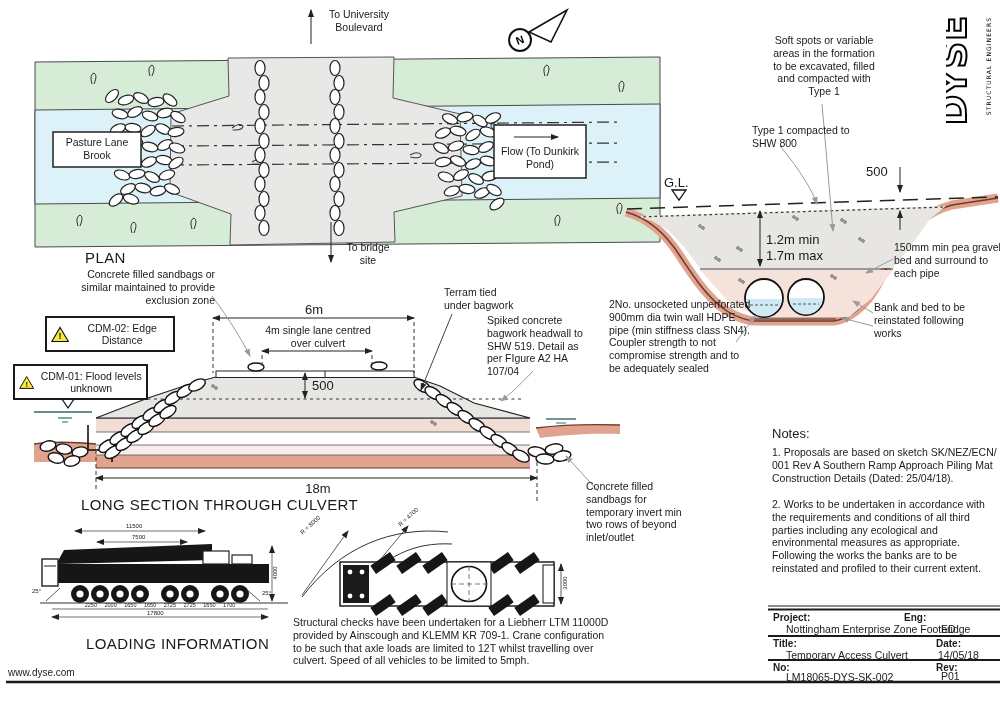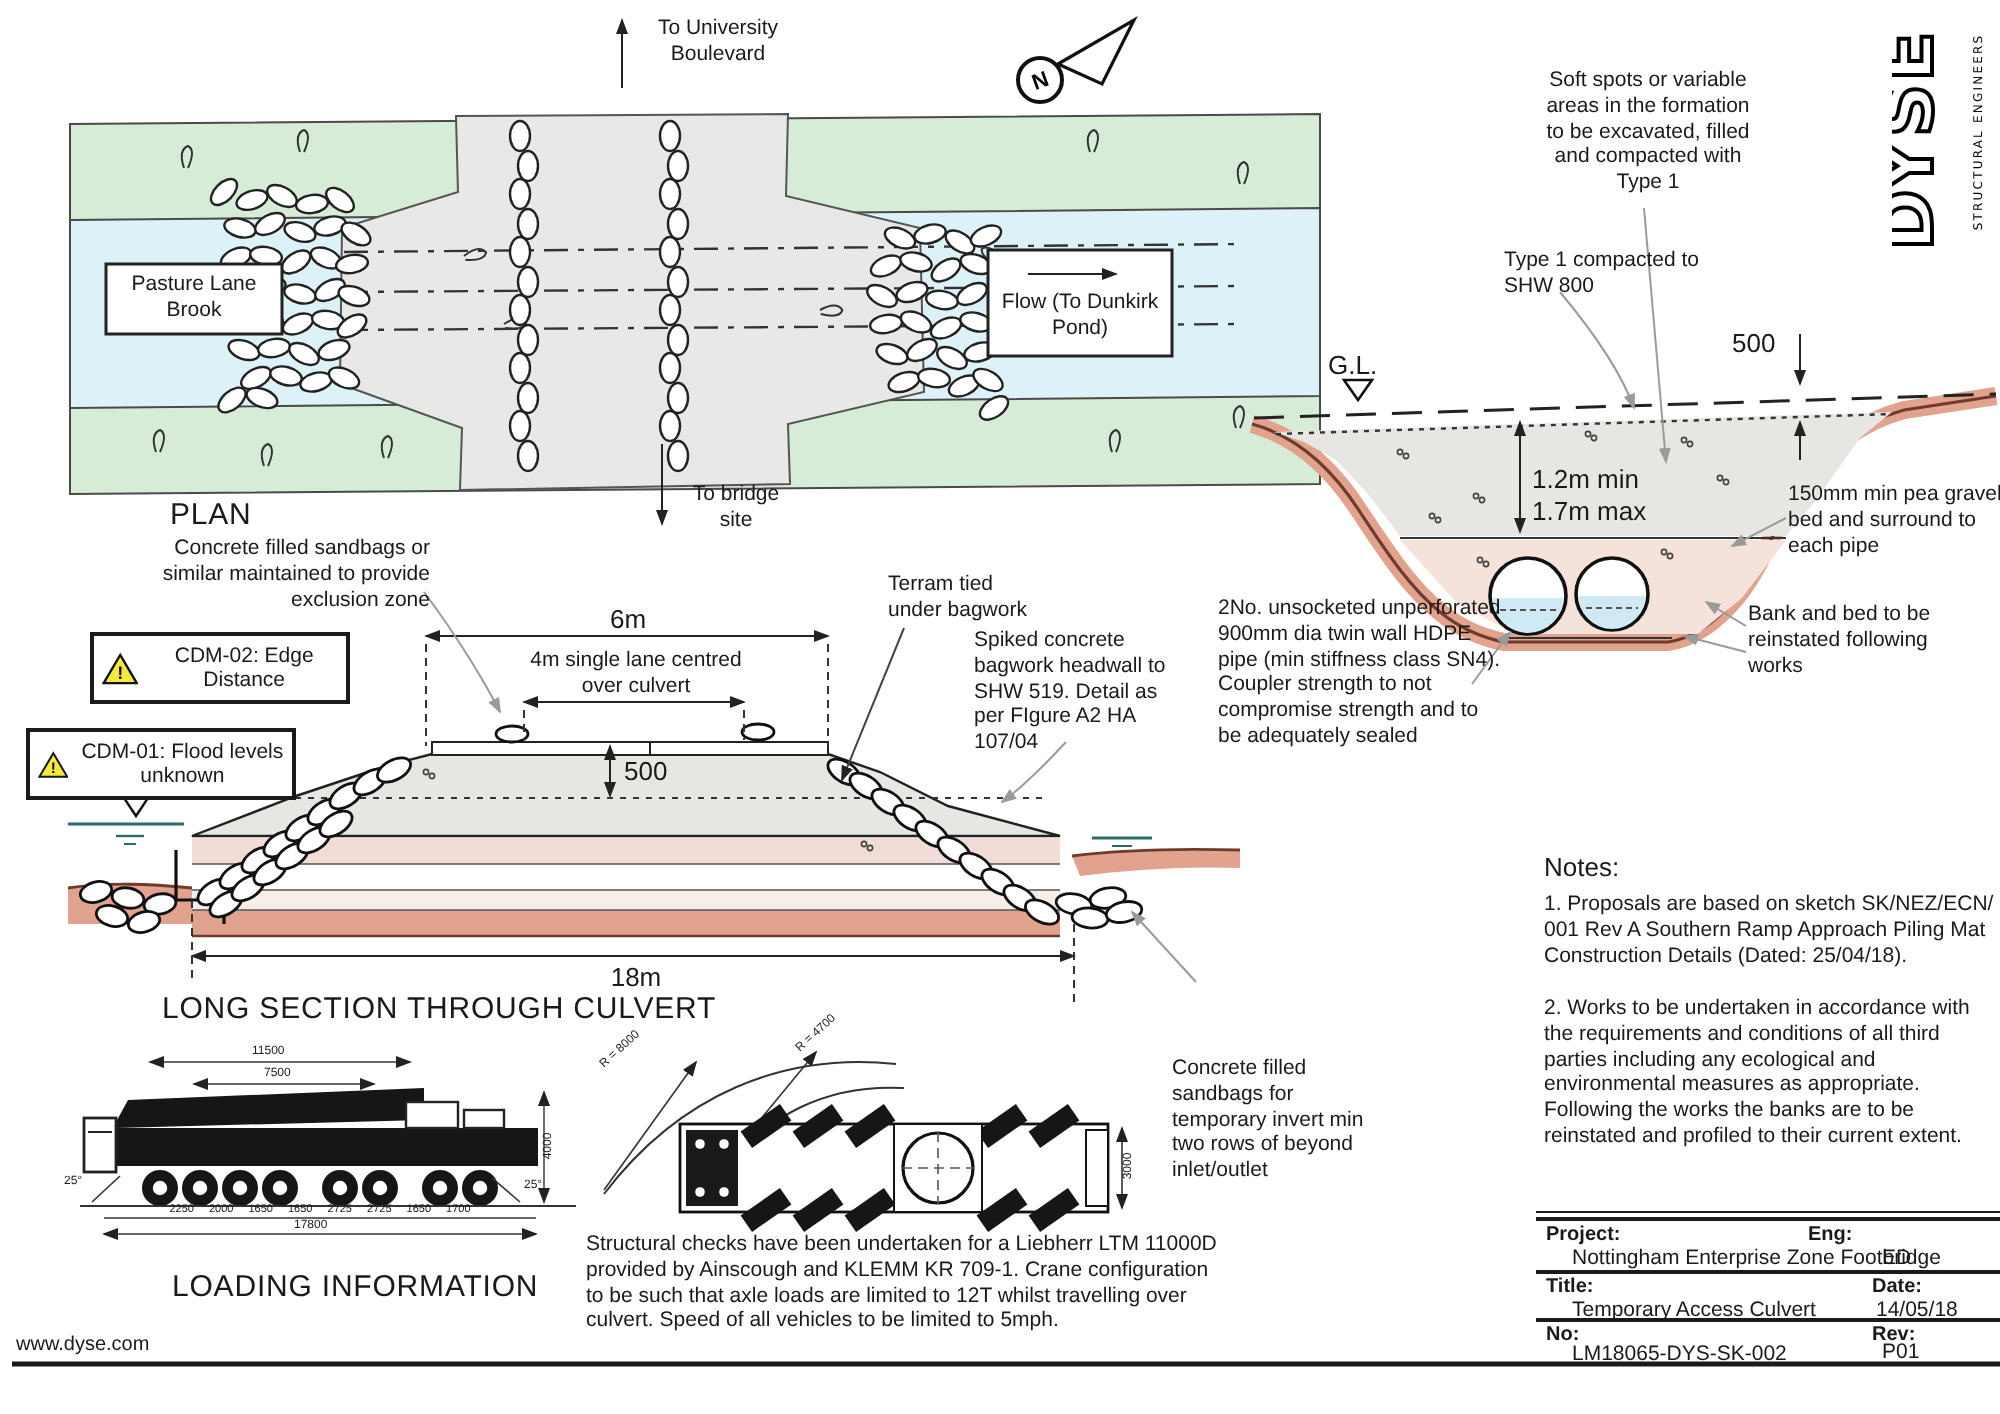--- a/index.html
+++ b/index.html
@@ -450,21 +450,21 @@
 
 <div class="t dim c" style="left:294px;top:302px;width:40px;">6m</div>
 <div class="t pre c" style="left:252px;top:324px;width:132px;">4m single lane centred
 over culvert</div>
 <div class="t dim" style="left:312px;top:378px;">500</div>
 <div class="t pre" style="left:444px;top:286px;">Terram tied
 under bagwork</div>
 <div class="t" style="left:487px;top:314px;width:101px;">Spiked concrete bagwork headwall to SHW 519. Detail as per FIgure A2 HA 107/04</div>
 <div class="t dim c" style="left:296px;top:481px;width:44px;">18m</div>
 <div class="t h" style="left:48px;top:496px;">LONG SECTION THROUGH CULVERT</div>
-<div class="t" style="left:586px;top:480px;width:99px;margin-top:48px;">Concrete filled sandbags for temporary invert min two rows of beyond inlet/outlet</div>
+<div class="t" style="left:586px;top:480px;width:99px;">Concrete filled sandbags for temporary invert min two rows of beyond inlet/outlet</div>
 
 <div class="t dim" style="left:664px;top:175px;">G.L.</div>
 <div class="t dim" style="left:866px;top:164px;">500</div>
 <div class="t dim pre" style="left:766px;top:232px;">1.2m min
 1.7m max</div>
 <div class="t" style="left:771px;top:34px;width:106px;text-align:center;">Soft spots or variable areas in the formation to be excavated, filled and compacted with Type 1</div>
 <div class="t" style="left:752px;top:124px;width:100px;">Type 1 compacted to SHW 800</div>
 <div class="t" style="left:894px;top:241px;width:110px;">150mm min pea gravel bed and surround to each pipe</div>
 <div class="t" style="left:874px;top:301px;width:92px;">Bank and bed to be reinstated following works</div>
 <div class="t" style="left:609px;top:298px;width:142px;">2No. unsocketed unperforated 900mm dia twin wall HDPE pipe (min stiffness class SN4). Coupler strength to not compromise strength and to be adequately sealed</div>

